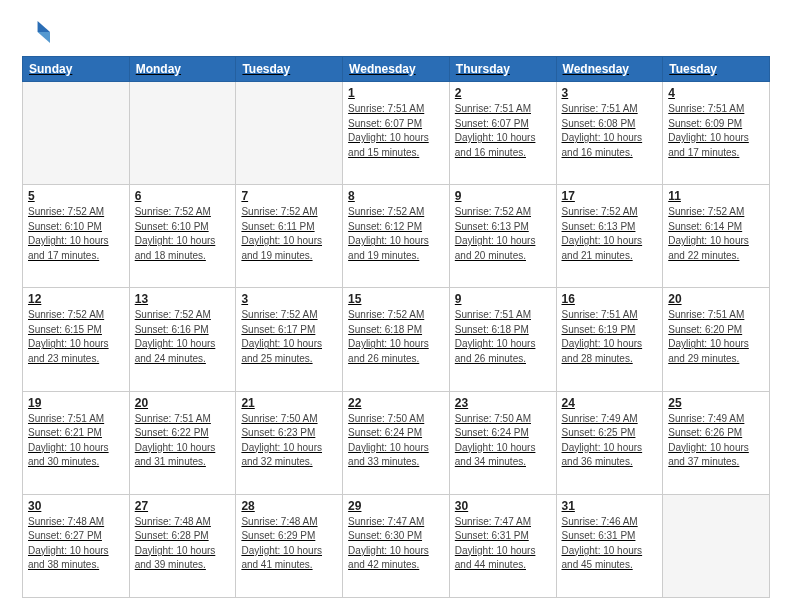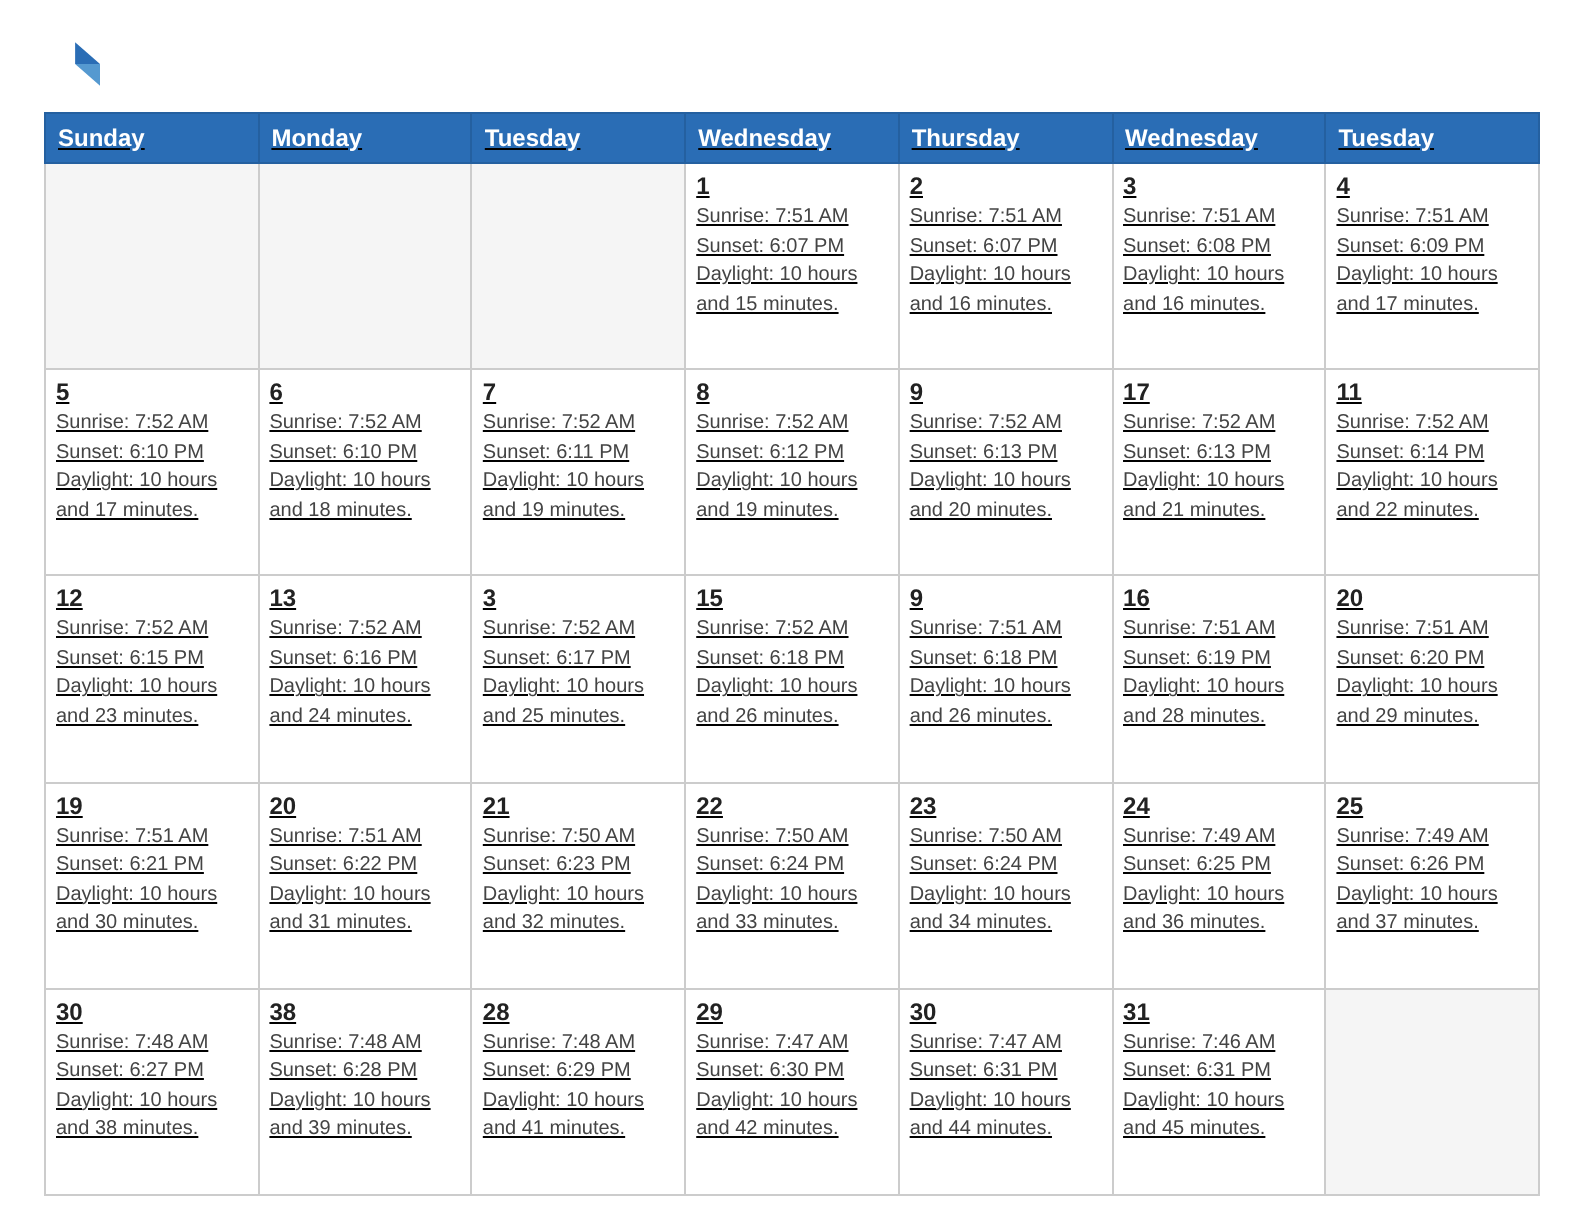--- a/index.html
+++ b/index.html
@@ -316,21 +316,21 @@
         </tr>
         <tr>
           <td>
             <div class="day-number">30</div>
             <div class="day-info" style="white-space: pre-line;">Sunrise: 7:48 AM
 Sunset: 6:27 PM
 Daylight: 10 hours
 and 38 minutes.</div>
           </td>
           <td>
-            <div class="day-number">38</div>
+            <div class="day-number">27</div>
             <div class="day-info" style="white-space: pre-line;">Sunrise: 7:48 AM
 Sunset: 6:28 PM
 Daylight: 10 hours
 and 39 minutes.</div>
           </td>
           <td>
             <div class="day-number">28</div>
             <div class="day-info" style="white-space: pre-line;">Sunrise: 7:48 AM
 Sunset: 6:29 PM
 Daylight: 10 hours

